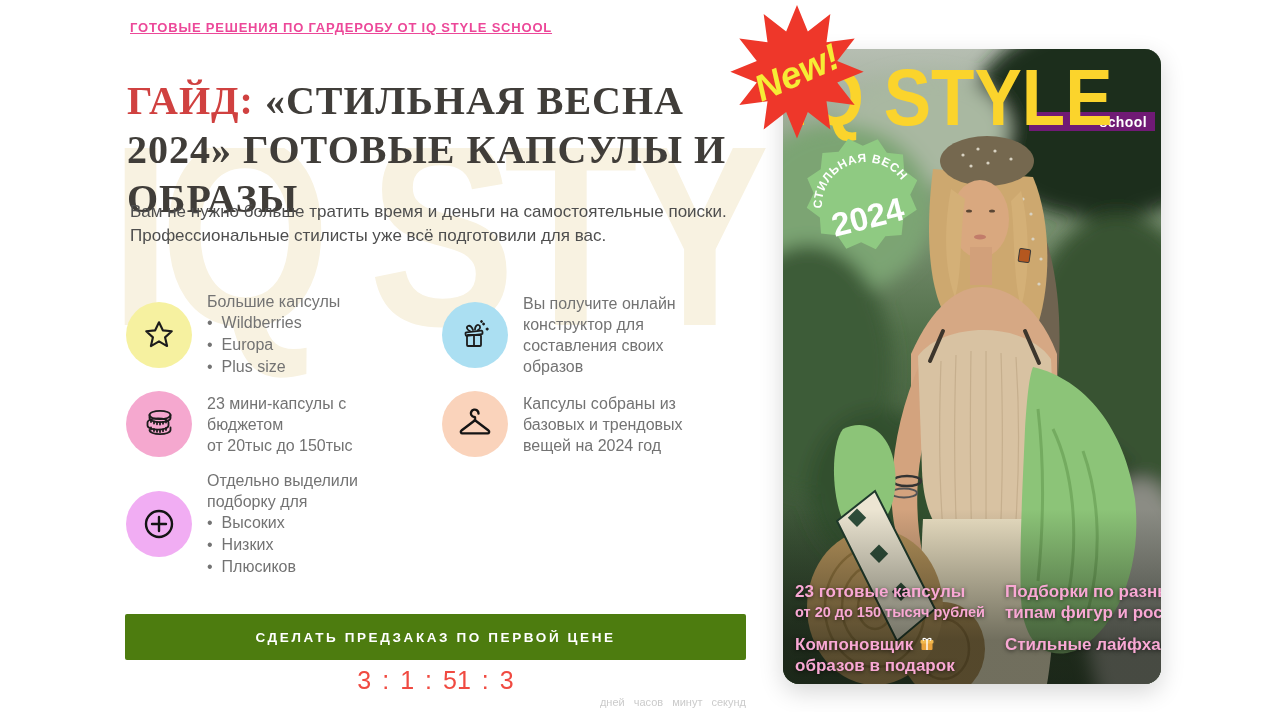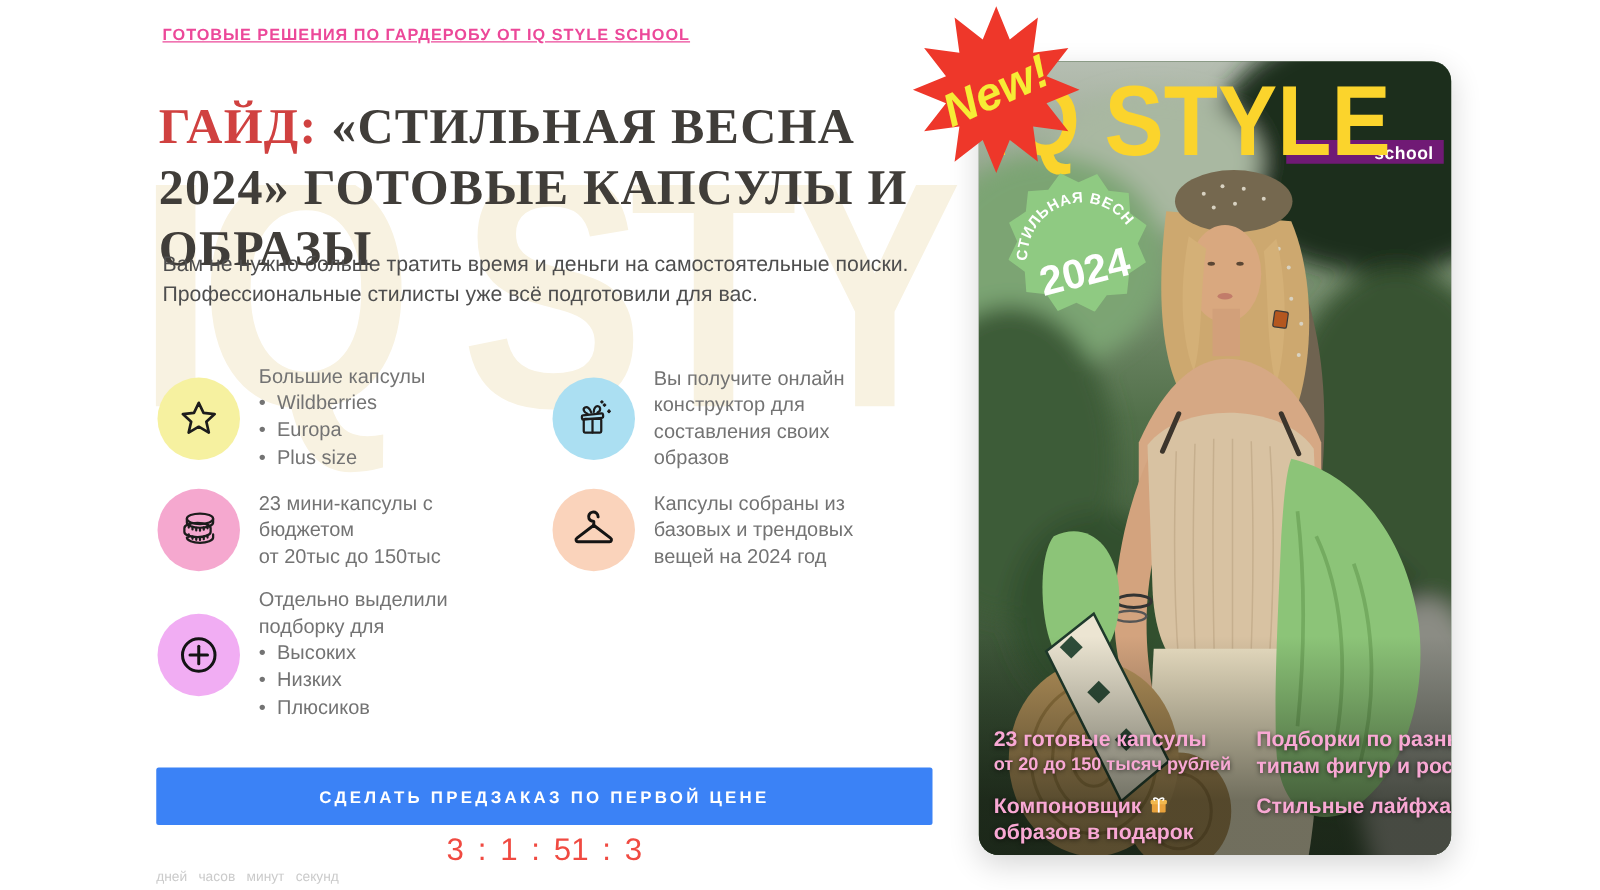--- a/index.html
+++ b/index.html
@@ -30,26 +30,26 @@
   .f-icon { width:66px; height:66px; border-radius:50%; flex:0 0 66px;
     display:flex; align-items:center; justify-content:center; }
   .f-icon svg { display:block; }
   .f-body { font-size:16px; line-height:21px; color:#737373; }
   .f-text, .f-title { white-space:pre-line; }
   .f-body ul { list-style:none; margin:0; padding:0; }
   .f-body li { display:flex; gap:9px; line-height:22px; }
   .f-body li::before { content:"•"; }
 
   .cta { position:absolute; left:125px; top:614px; z-index:2; width:621px; height:46px;
-    background:#3b82f6; color:#fff; border:none; border-radius:2px; cursor:pointer;
+    background:#4d7c0f; color:#fff; border:none; border-radius:2px; cursor:pointer;
     font-family:"Liberation Sans", sans-serif; font-size:13.5px; font-weight:700; letter-spacing:2.6px; }
 
   .timer { position:absolute; left:125px; top:666px; z-index:2; width:621px; text-align:center; }
   .digits { display:inline-flex; gap:11px; font-size:25px; color:#f04a41; }
-  .labels { display:flex; justify-content:flex-start; gap:9px; font-size:11px; color:#cbcbcb; margin-top:1px; }
+  .labels { display:flex; justify-content:flex-end; gap:9px; font-size:11px; color:#cbcbcb; margin-top:1px; }
 
   
   .cover { position:absolute; left:783px; top:49px; width:378px; height:635px; z-index:3;
     border-radius:16px; overflow:hidden; background:#3c5a36; box-shadow:0 8px 24px rgba(0,0,0,.16); }
   .cover-photo { position:absolute; inset:0; }
   .cover-fade { position:absolute; left:0; right:0; bottom:0; height:175px;
     background:linear-gradient(180deg, rgba(15,20,12,0) 0%, rgba(15,20,12,.55) 75%); }
   .cover-logo { position:absolute; left:6px; top:3px; z-index:2; font-weight:700; font-size:71px;
     color:#fbd42c; white-space:nowrap; transform:scaleY(1.12); transform-origin:top left; letter-spacing:0; }
   .school-bar { position:absolute; left:246px; top:63px; z-index:1; width:126px; height:19px;

